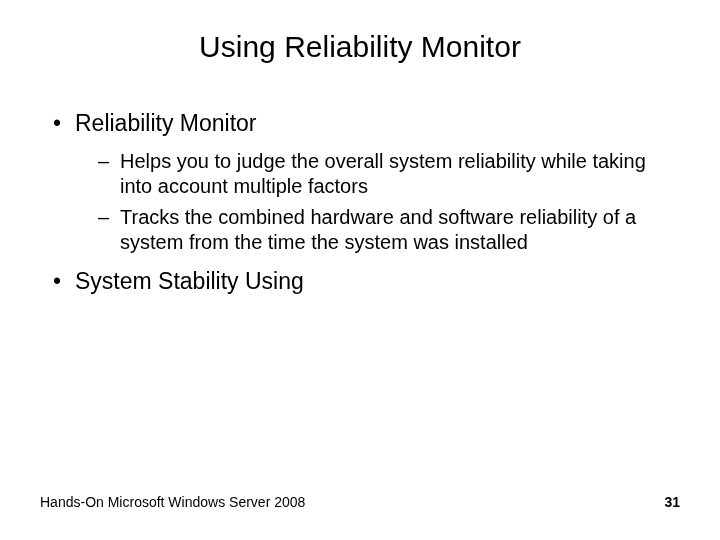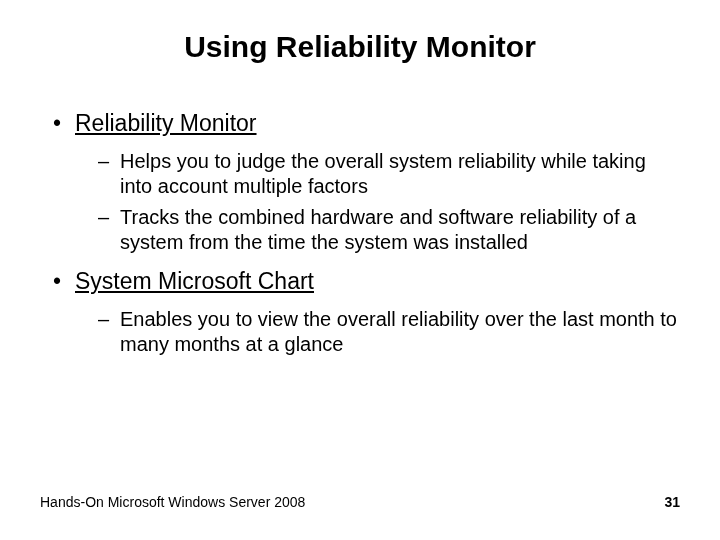--- a/index.html
+++ b/index.html
@@ -17,35 +17,34 @@
       overflow: hidden;
     }
     .slide {
       width: 100%;
       height: 100%;
       padding: 30px 40px 40px 40px;
       position: relative;
     }
     .title {
       font-size: 30px;
-      font-weight: bold;
+      font-weight: normal;
       text-align: center;
       margin-bottom: 45px;
       color: #000000;
     }
     .content {
       padding-left: 5px;
     }
     .bullet-level1 {
       font-size: 23px;
       margin-bottom: 10px;
       padding-left: 30px;
       position: relative;
       line-height: 1.3;
-      text-decoration: underline;
     }
     .bullet-level1::before {
       content: "•";
       position: absolute;
       left: 8px;
       top: 0;
     }
     .bullet-level2 {
       font-size: 20px;
       margin-bottom: 6px;
@@ -93,26 +92,23 @@
 
     <div class="bullet-level2">
       <span>Helps you to judge the overall system reliability while taking into account multiple factors</span>
     </div>
 
     <div class="bullet-level2">
       <span>Tracks the combined hardware and software reliability of a system from the time the system was installed</span>
     </div>
 
     <div class="bullet-level1 section-gap">
-      <span>System Microsoft Chart</span>
+      <span>System Stability Using</span>
     </div>
 
-    <div class="bullet-level2">
-      <span>Enables you to view the overall reliability over the last month to many months at a glance</span>
-    </div>
 
   </div>
 
   <div class="footer">
     <span>Hands-On Microsoft Windows Server 2008</span>
     <span class="page-number">31</span>
   </div>
 </div>
 
 </body></html>

